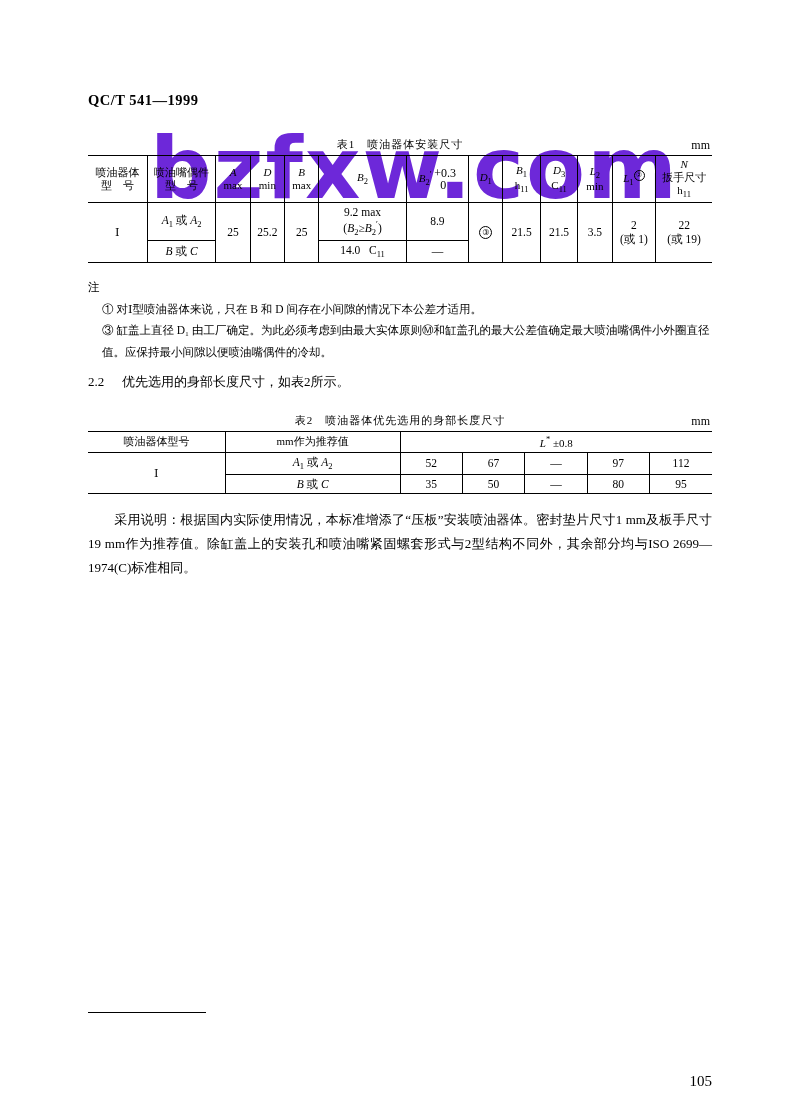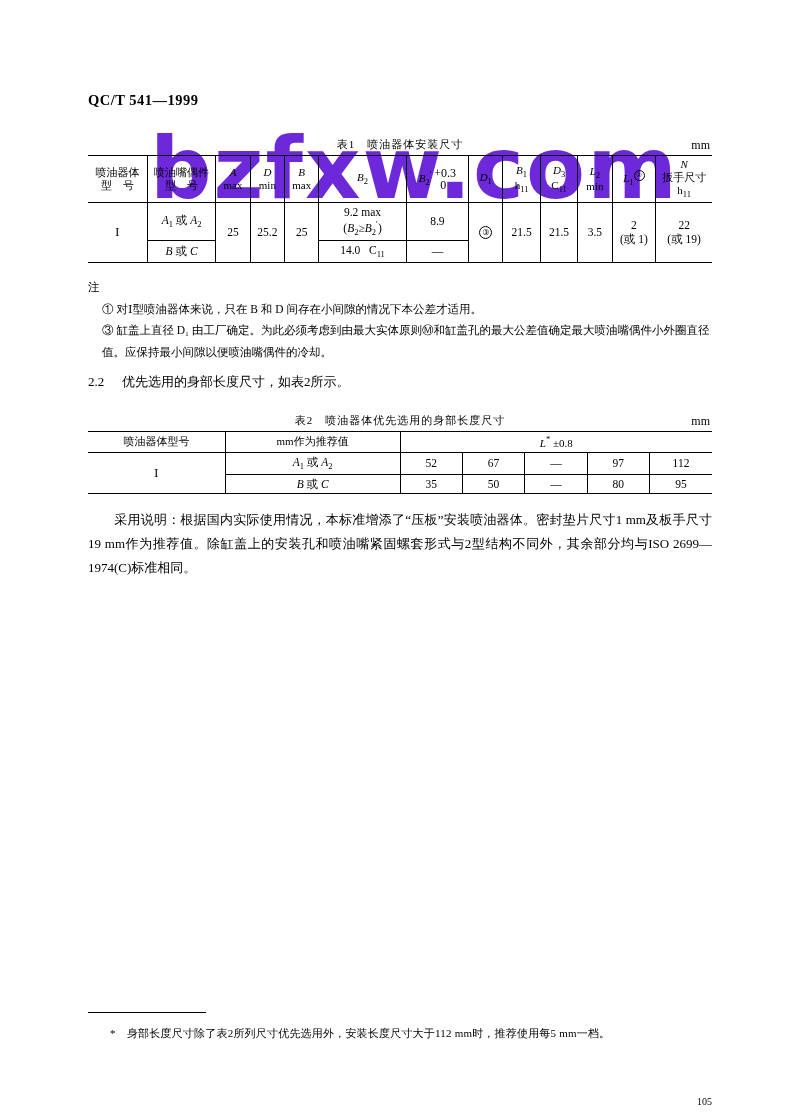--- a/index.html
+++ b/index.html
@@ -132,22 +132,22 @@
   .footnote {
     position: absolute;
     left: 110px;
     top: 1026px;
     font-size: 11px;
     letter-spacing: 0.2px;
   }
   .pageno {
     position: absolute;
     right: 88px;
-    bottom: 11px;
-    font-size: 10px;
+    bottom: 28px;
+    font-size: 15px;
   }
   .circ {
     display: inline-block;
     border: 1px solid #000;
     border-radius: 50%;
     width: 11px;
     height: 11px;
     line-height: 11px;
     text-align: center;
     font-size: 8px;
@@ -289,16 +289,15 @@
       </tbody>
     </table>
 
     <div class="para">
       <span class="indent"></span><span>采用说明：根据国内实际使用情况，本标准增添了“压板”安装喷油器体。密封垫片尺寸1 mm及板手尺寸19 mm作为推荐值。除缸盖上的安装孔和喷油嘴紧固螺套形式与2型结构不同外，其余部分均与ISO 2699—1974(C)标准相同。</span>
     </div>
 
   </div>
 
   <div class="footnote-rule"></div>
-  <div class="footnote">*　身部长度尺寸除了表2所列尺寸优先选用外，安装长度尺寸大于112 mm时，推荐使用每5 mm一档。</div>
   <div class="pageno">105</div>
 
 </div>
 
 </body></html>

